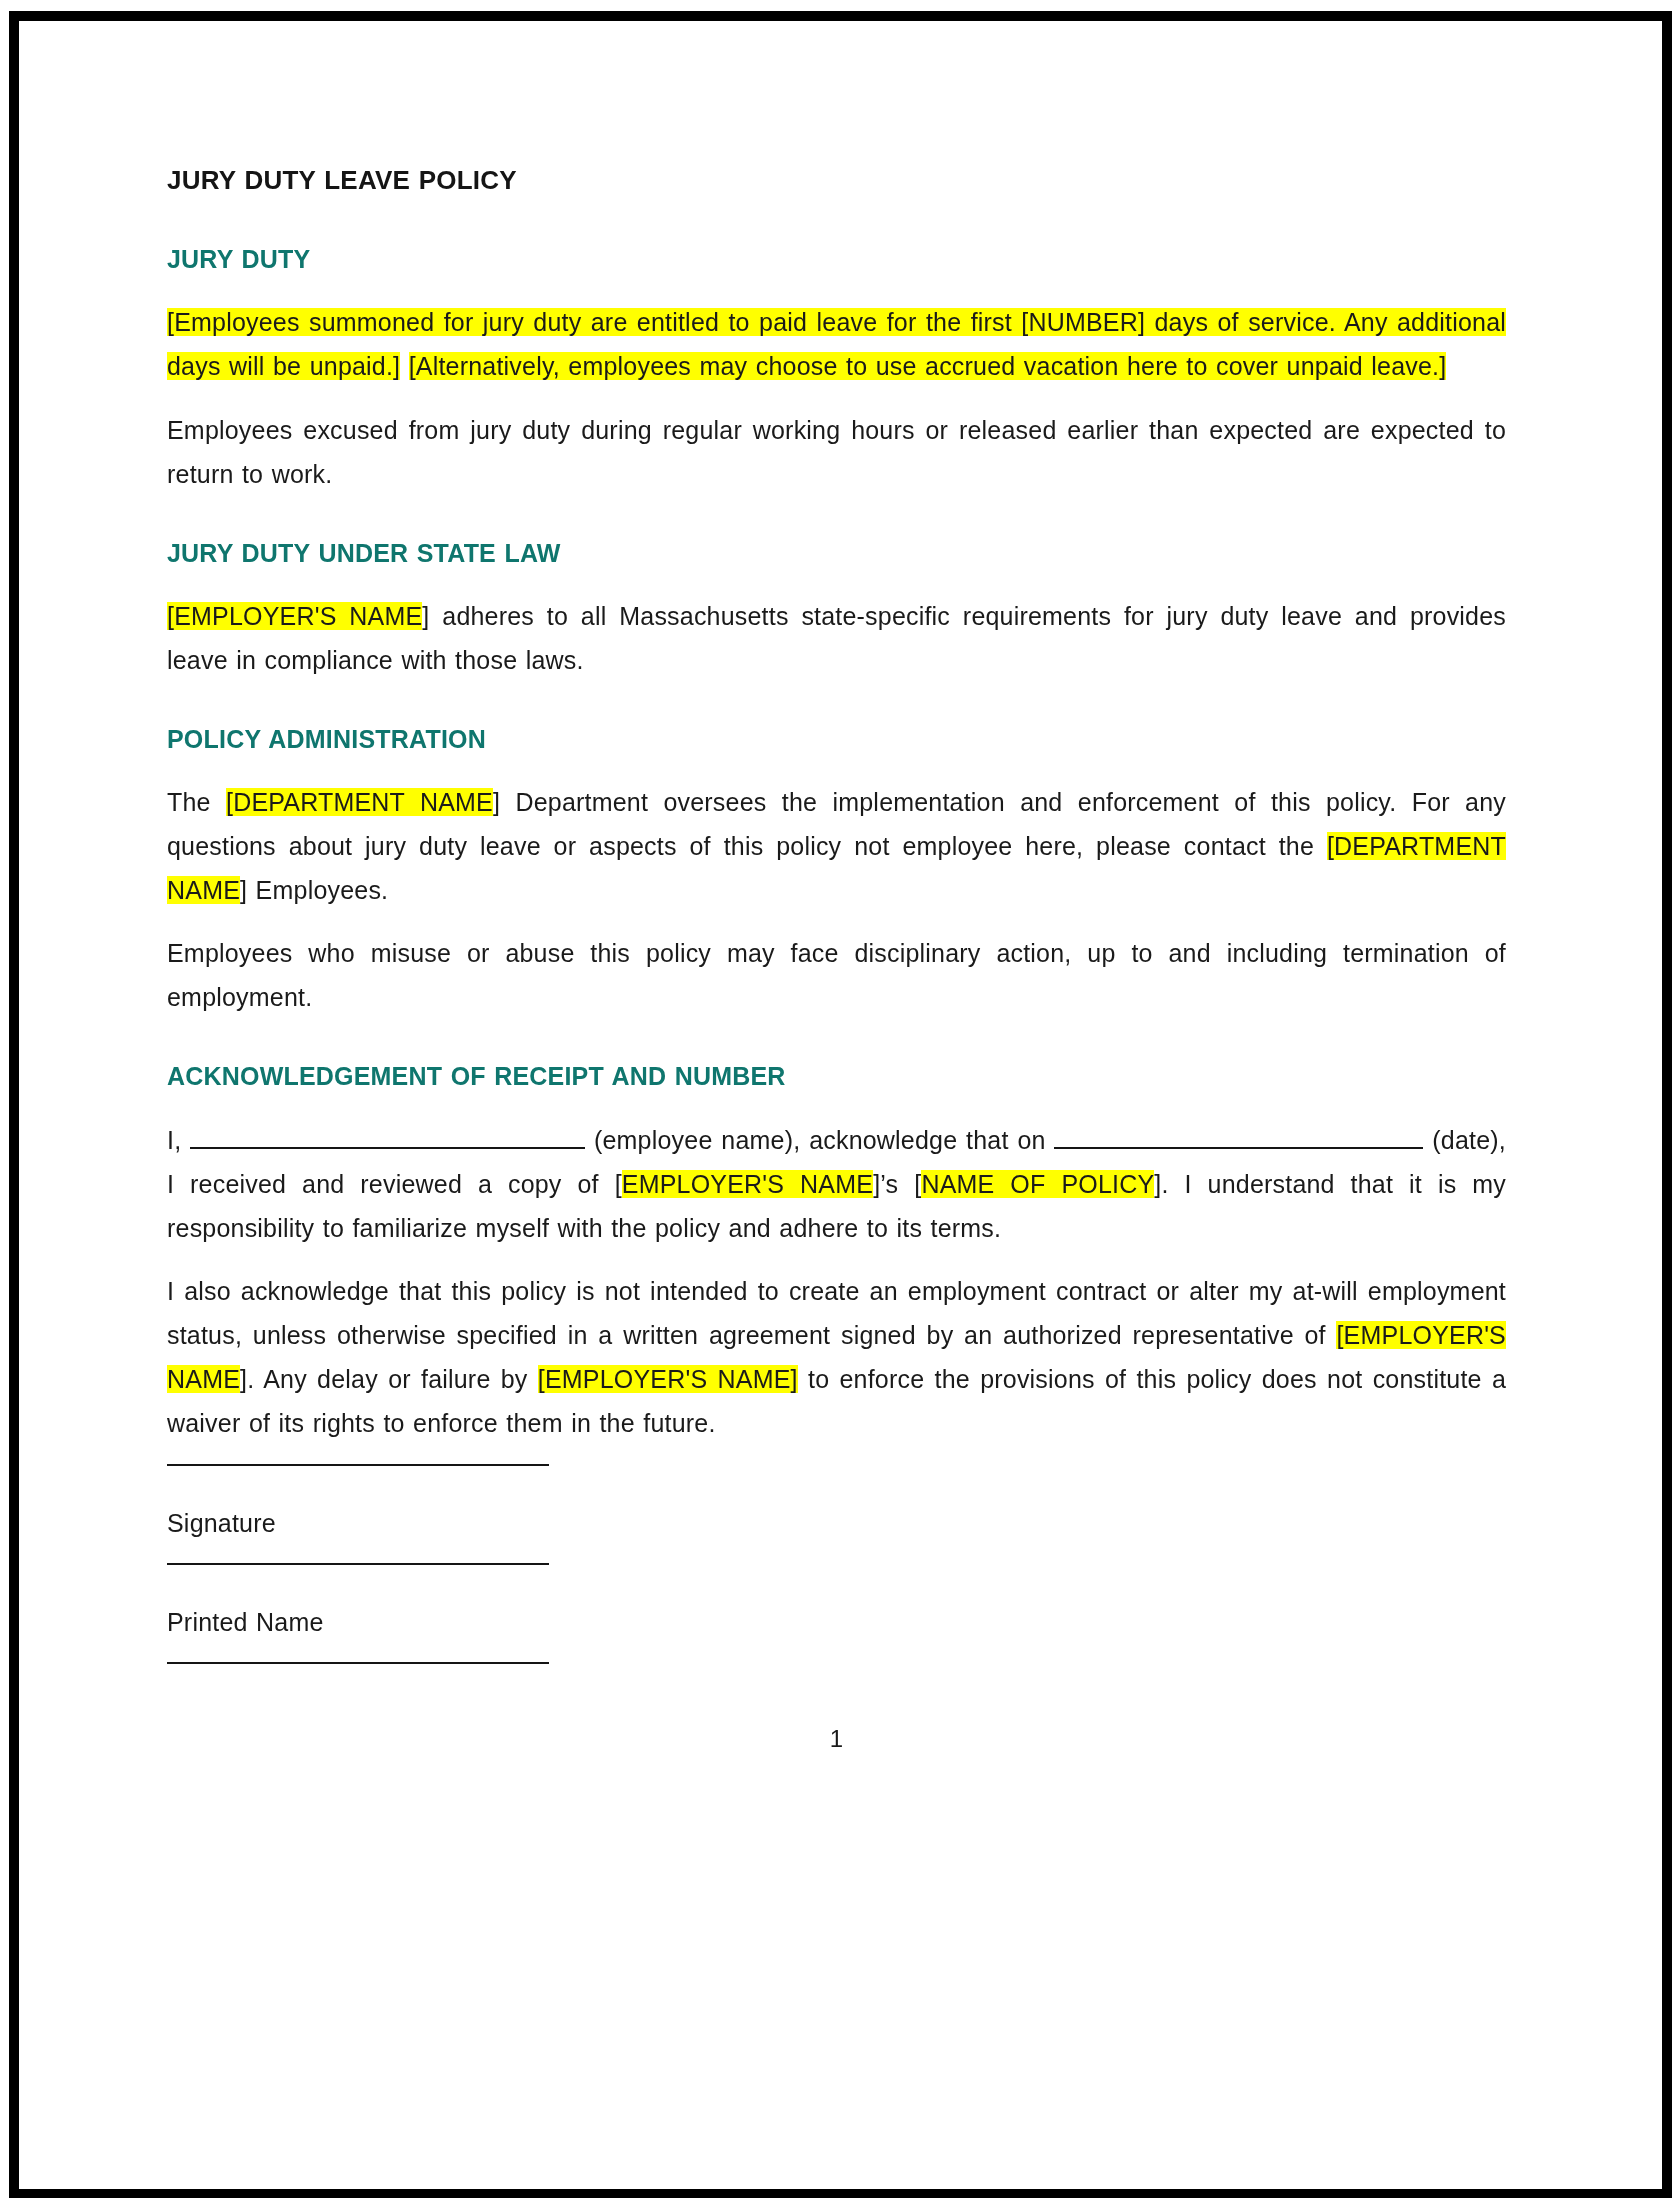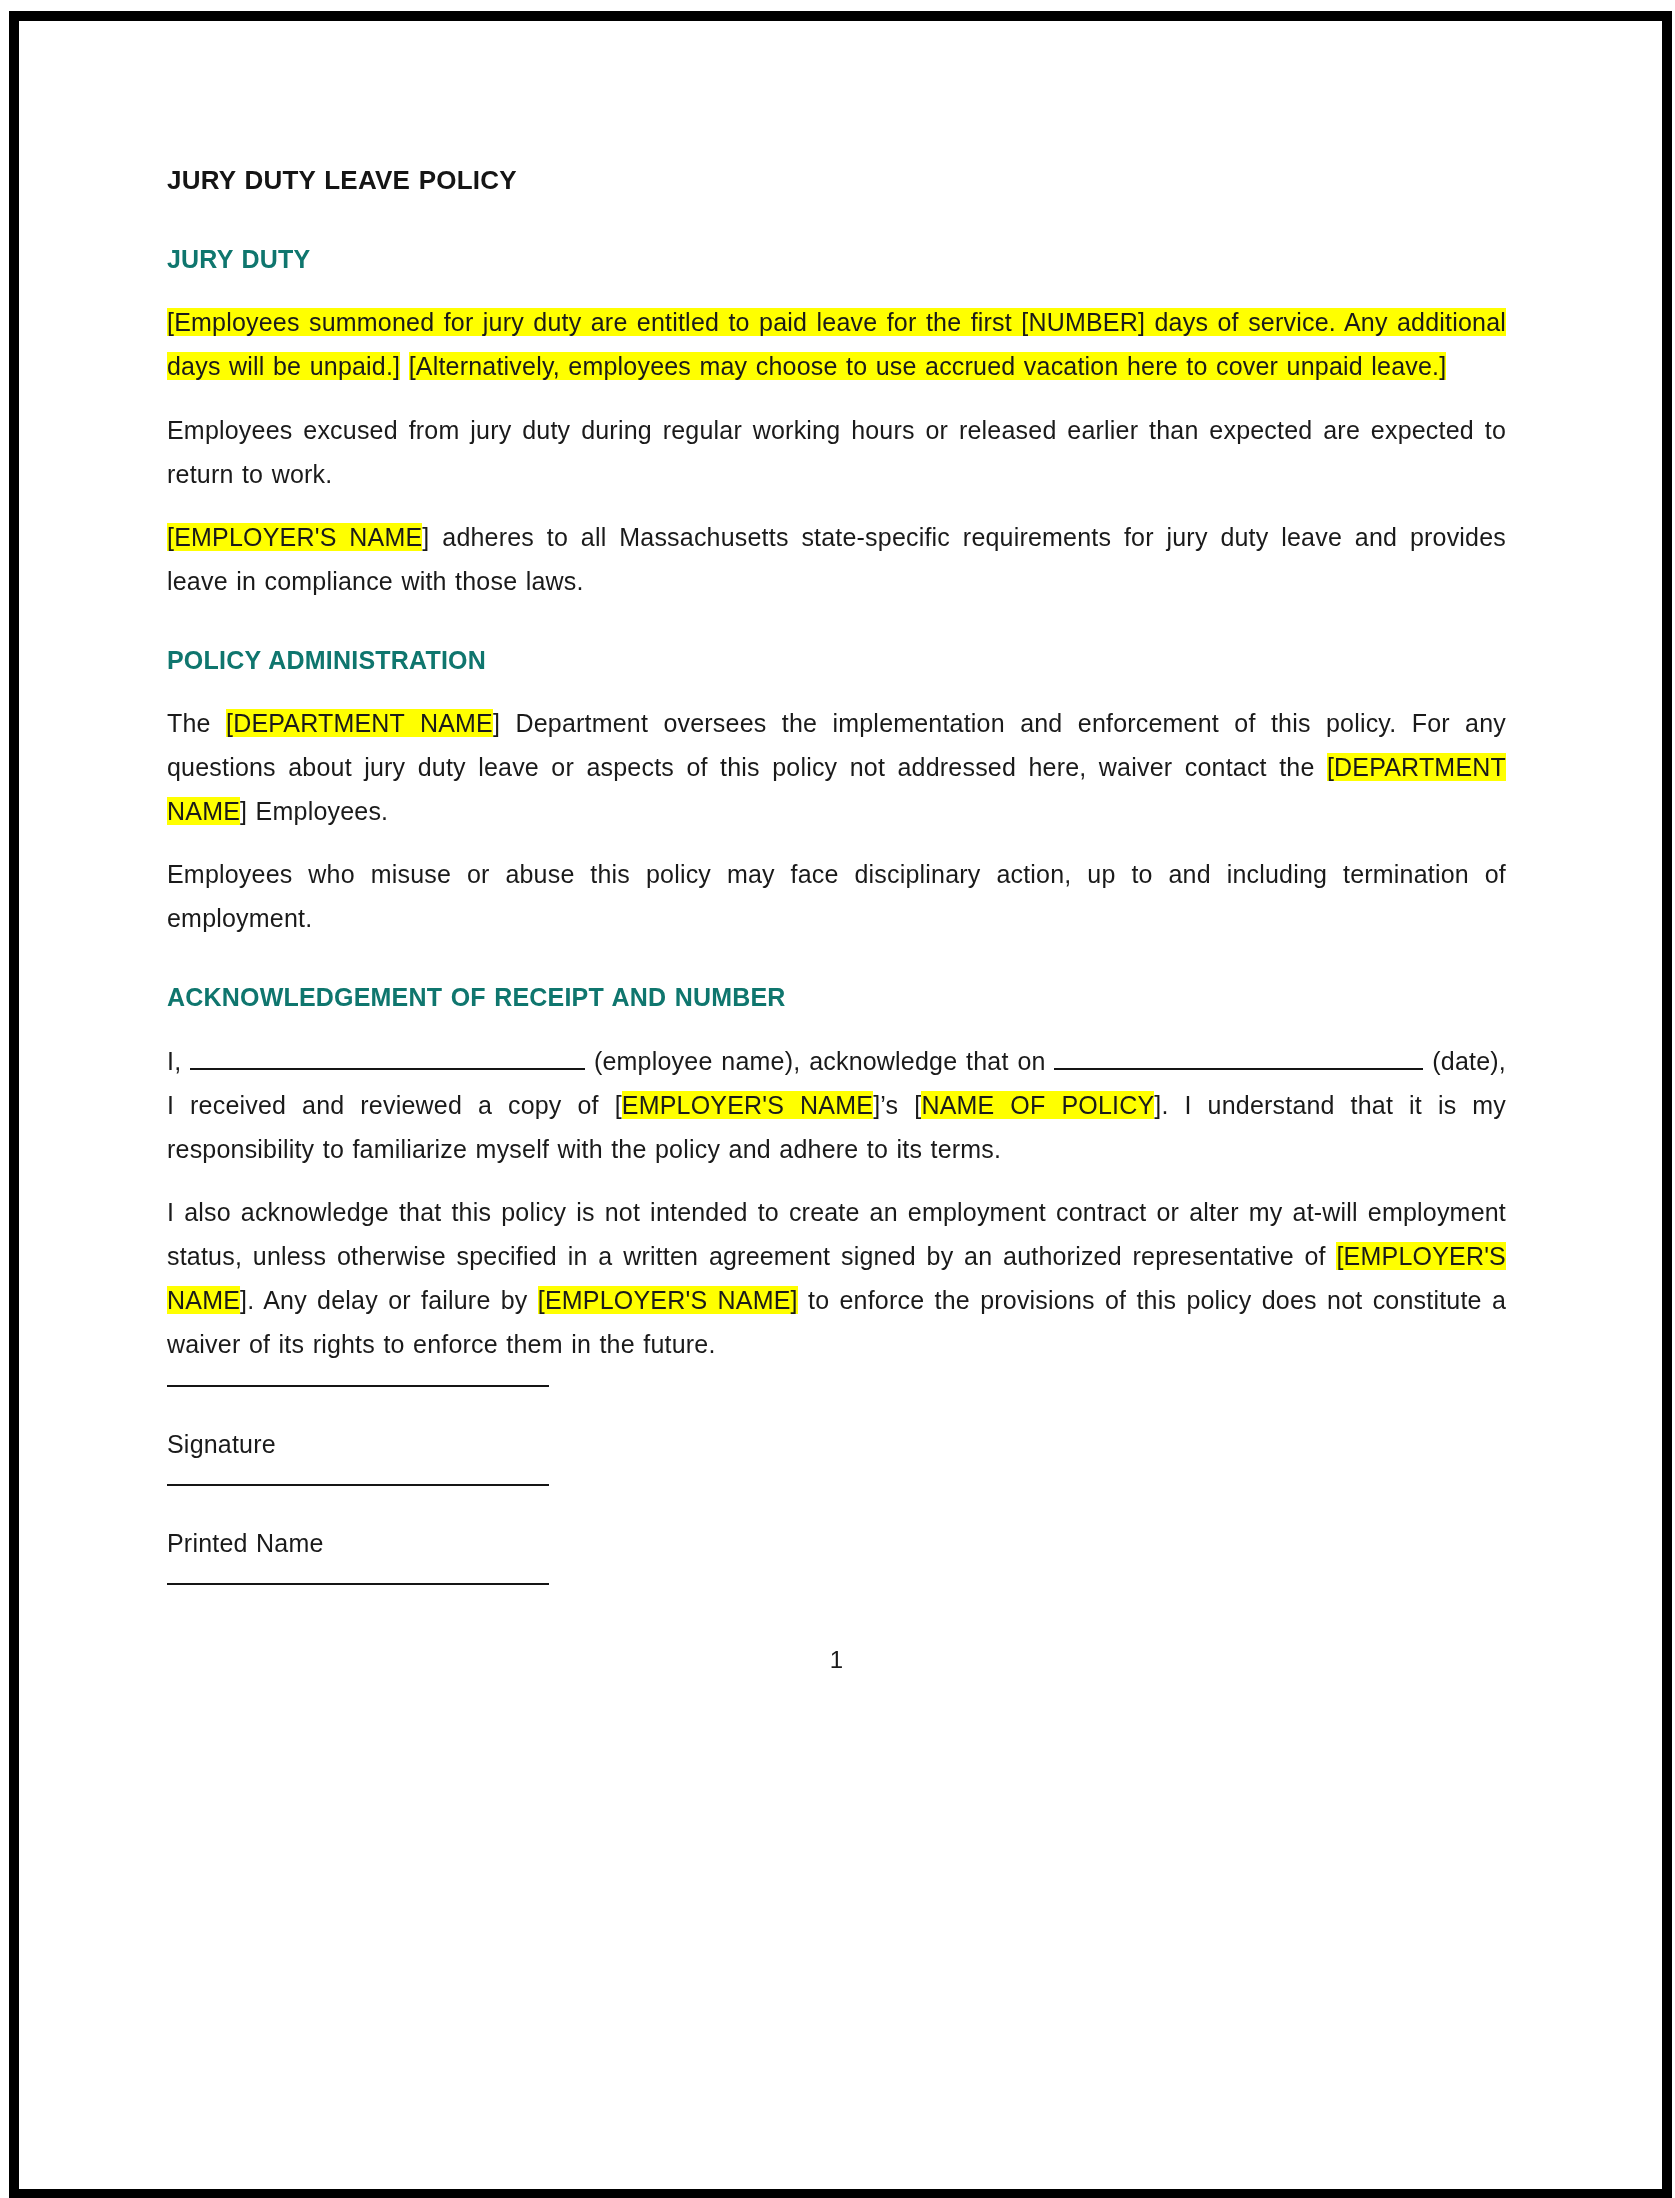--- a/index.html
+++ b/index.html
@@ -91,26 +91,27 @@
 
     <h1 class="doc-title">JURY DUTY LEAVE POLICY</h1>
 
     <section>
       <h2 class="section-heading">JURY DUTY</h2>
       <p class="para"><span class="hl">[Employees summoned for jury duty are entitled to paid leave for the first [NUMBER] days of service. Any additional days will be unpaid.]</span><span> </span><span class="hl">[Alternatively, employees may choose to use accrued vacation here to cover unpaid leave.]</span></p>
       <p class="para"><span>Employees excused from jury duty during regular working hours or released earlier than expected are expected to return to work.</span></p>
     </section>
 
     <section>
+      <h2 class="section-heading">JURY DUTY UNDER STATE LAW</h2>
       <p class="para"><span class="hl">[EMPLOYER'S NAME</span><span>] adheres to all Massachusetts state-specific requirements for jury duty leave and provides leave in compliance with those laws.</span></p>
     </section>
 
     <section>
       <h2 class="section-heading">POLICY ADMINISTRATION</h2>
-      <p class="para"><span>The </span><span class="hl">[DEPARTMENT NAME</span><span>] Department oversees the implementation and enforcement of this policy. For any questions about jury duty leave or aspects of this policy not addressed here, waiver contact the </span><span class="hl">[DEPARTMENT NAME</span><span>] Employees.</span></p>
+      <p class="para"><span>The </span><span class="hl">[DEPARTMENT NAME</span><span>] Department oversees the implementation and enforcement of this policy. For any questions about jury duty leave or aspects of this policy not employee here, please contact the </span><span class="hl">[DEPARTMENT NAME</span><span>] Employees.</span></p>
       <p class="para"><span>Employees who misuse or abuse this policy may face disciplinary action, up to and including termination of employment.</span></p>
     </section>
 
     <section>
       <h2 class="section-heading">ACKNOWLEDGEMENT OF RECEIPT AND NUMBER</h2>
       <p class="para"><span>I, </span><span class="blank" style="width: 395px;"></span><span> (employee name), acknowledge that on </span><span class="blank" style="width: 369px;"></span><span> (date), I received and reviewed a copy of [</span><span class="hl">EMPLOYER'S NAME</span><span>]’s [</span><span class="hl">NAME OF POLICY</span><span>]. I understand that it is my responsibility to familiarize myself with the policy and adhere to its terms.</span></p>
       <p class="para"><span>I also acknowledge that this policy is not intended to create an employment contract or alter my at-will employment status, unless otherwise specified in a written agreement signed by an authorized representative of </span><span class="hl">[EMPLOYER'S NAME</span><span>]. Any delay or failure by </span><span class="hl">[EMPLOYER'S NAME]</span><span> to enforce the provisions of this policy does not constitute a waiver of its rights to enforce them in the future.</span></p>
     </section>
 
     <div class="sig-block">

